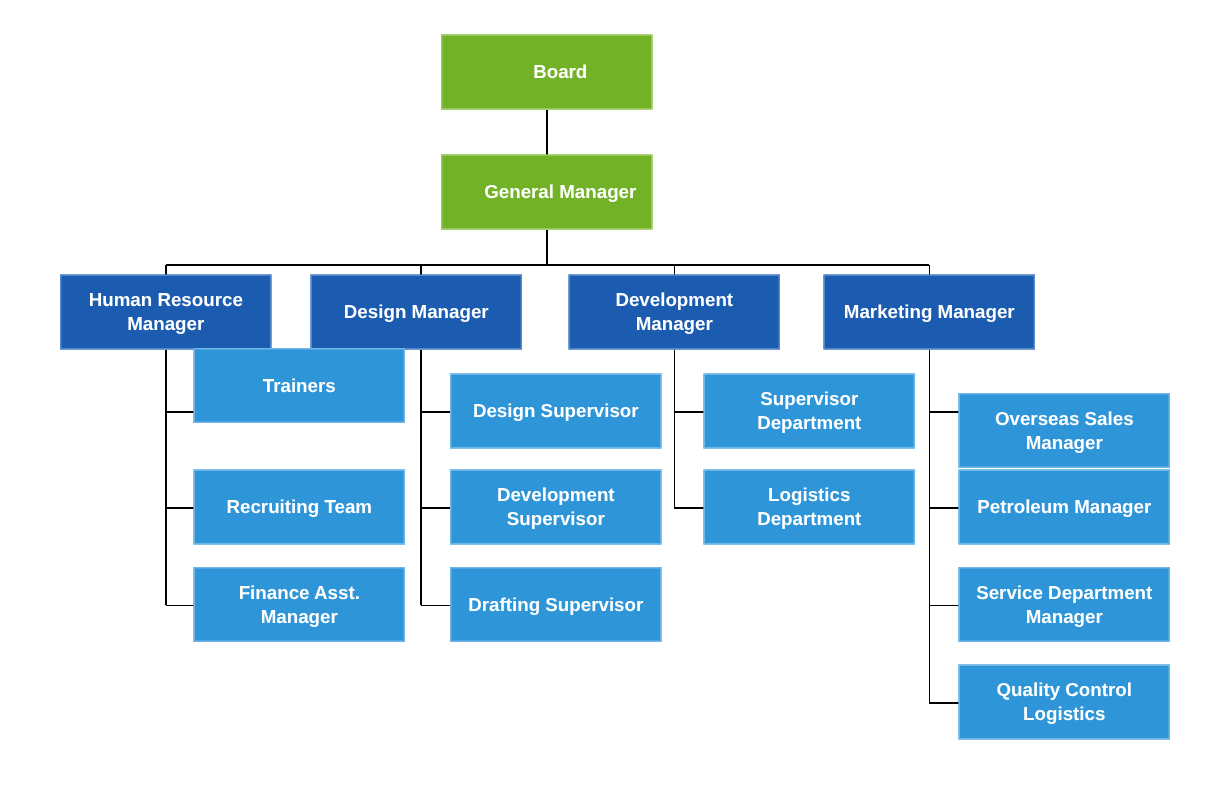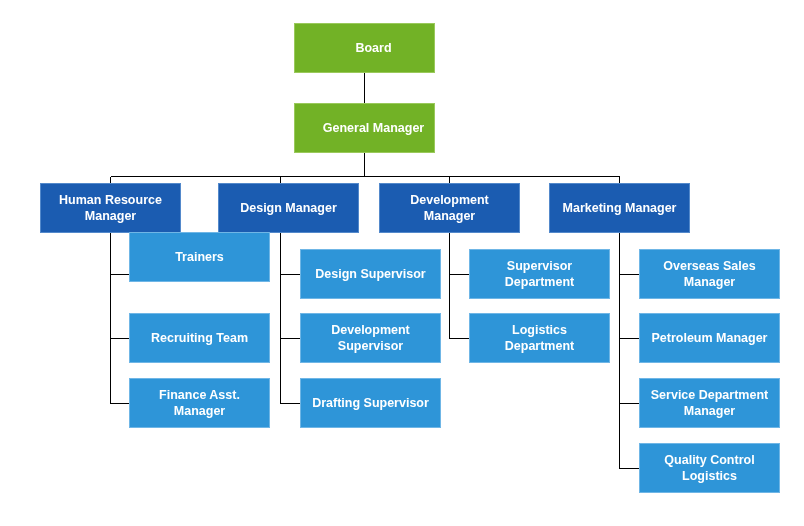--- a/index.html
+++ b/index.html
@@ -80,21 +80,21 @@
   <div class="node lvl1" style="left:294px;top:23px">
     <span class="node-label">Board</span>
   </div>
   <div class="node lvl1" style="left:294px;top:103px">
     <span class="node-label">General Manager</span>
   </div>
 
   <div class="node lvl2" style="left:40px;top:183px">
     <span class="node-label">Human Resource Manager</span>
   </div>
-  <div class="node lvl2" style="left:218px;top:183px">
+  <div class="node lvl2" style="left:207px;top:183px">
     <span class="node-label">Design Manager</span>
   </div>
   <div class="node lvl2" style="left:379px;top:183px">
     <span class="node-label">Development Manager</span>
   </div>
   <div class="node lvl2" style="left:549px;top:183px">
     <span class="node-label">Marketing Manager</span>
   </div>
 
   <div class="node lvl3" style="left:129px;top:232px">
@@ -117,21 +117,21 @@
     <span class="node-label">Drafting Supervisor</span>
   </div>
 
   <div class="node lvl3" style="left:469px;top:249px">
     <span class="node-label">Supervisor Department</span>
   </div>
   <div class="node lvl3" style="left:469px;top:313px">
     <span class="node-label">Logistics Department</span>
   </div>
 
-  <div class="node lvl3" style="left:639px;top:249px">
+  <div class="node lvl3" style="left:639px;top:262px">
     <span class="node-label">Overseas Sales Manager</span>
   </div>
   <div class="node lvl3" style="left:639px;top:313px">
     <span class="node-label">Petroleum Manager</span>
   </div>
   <div class="node lvl3" style="left:639px;top:378px">
     <span class="node-label">Service Department Manager</span>
   </div>
   <div class="node lvl3" style="left:639px;top:443px">
     <span class="node-label">Quality Control Logistics</span>

